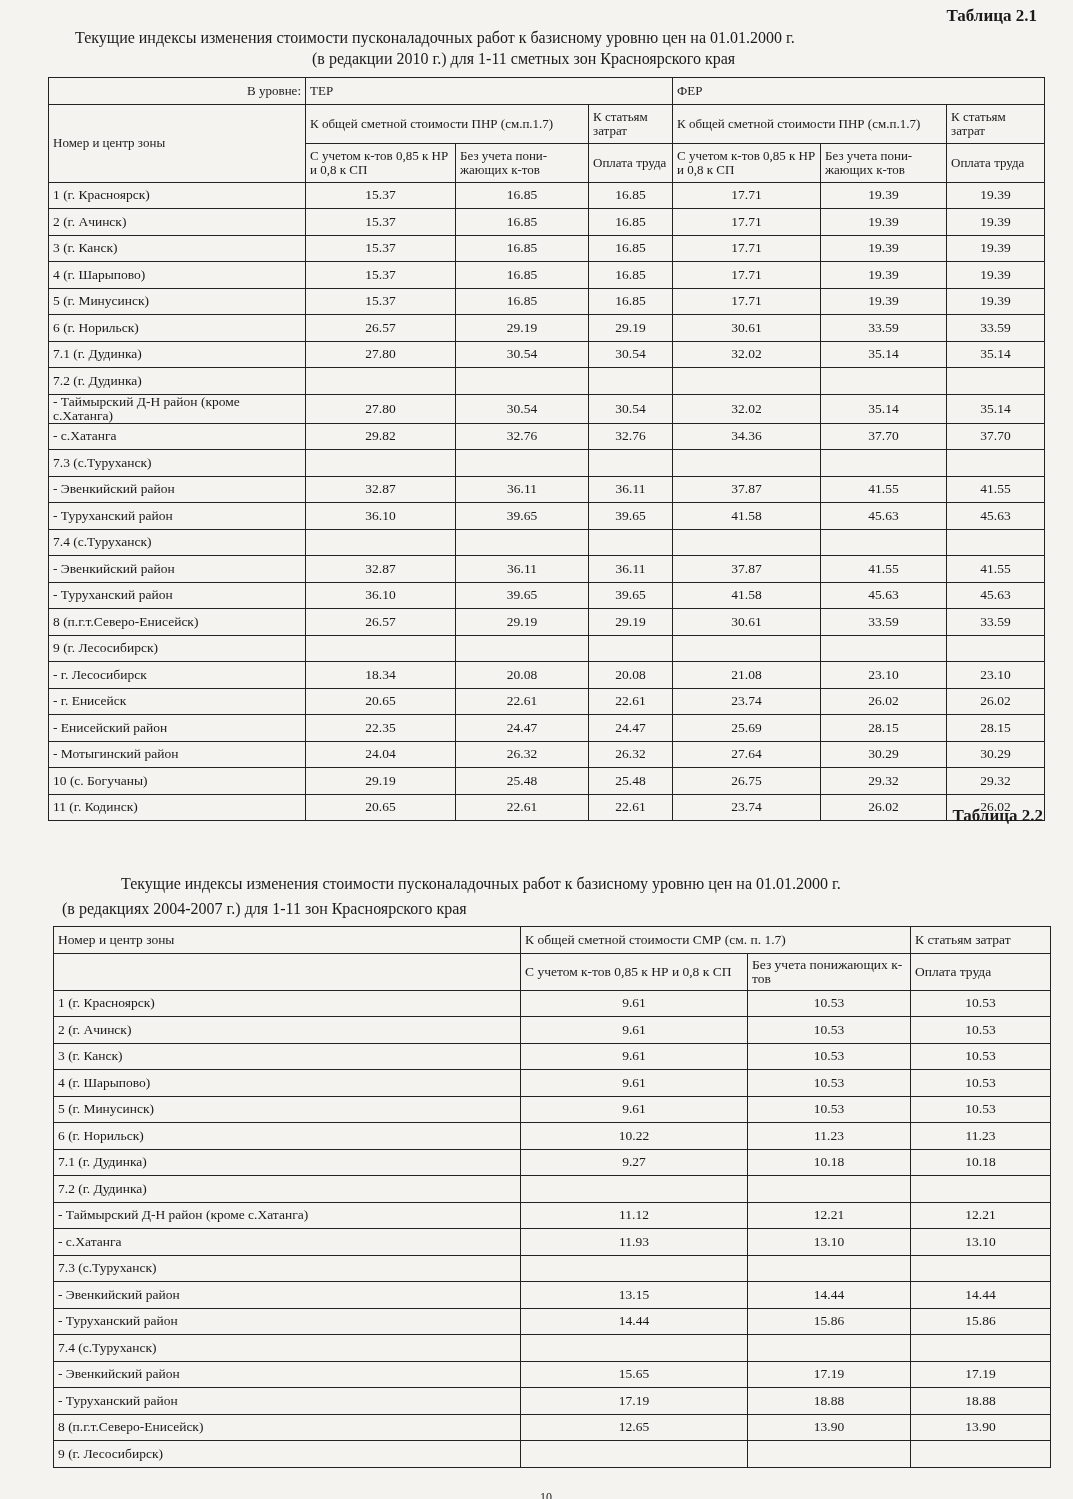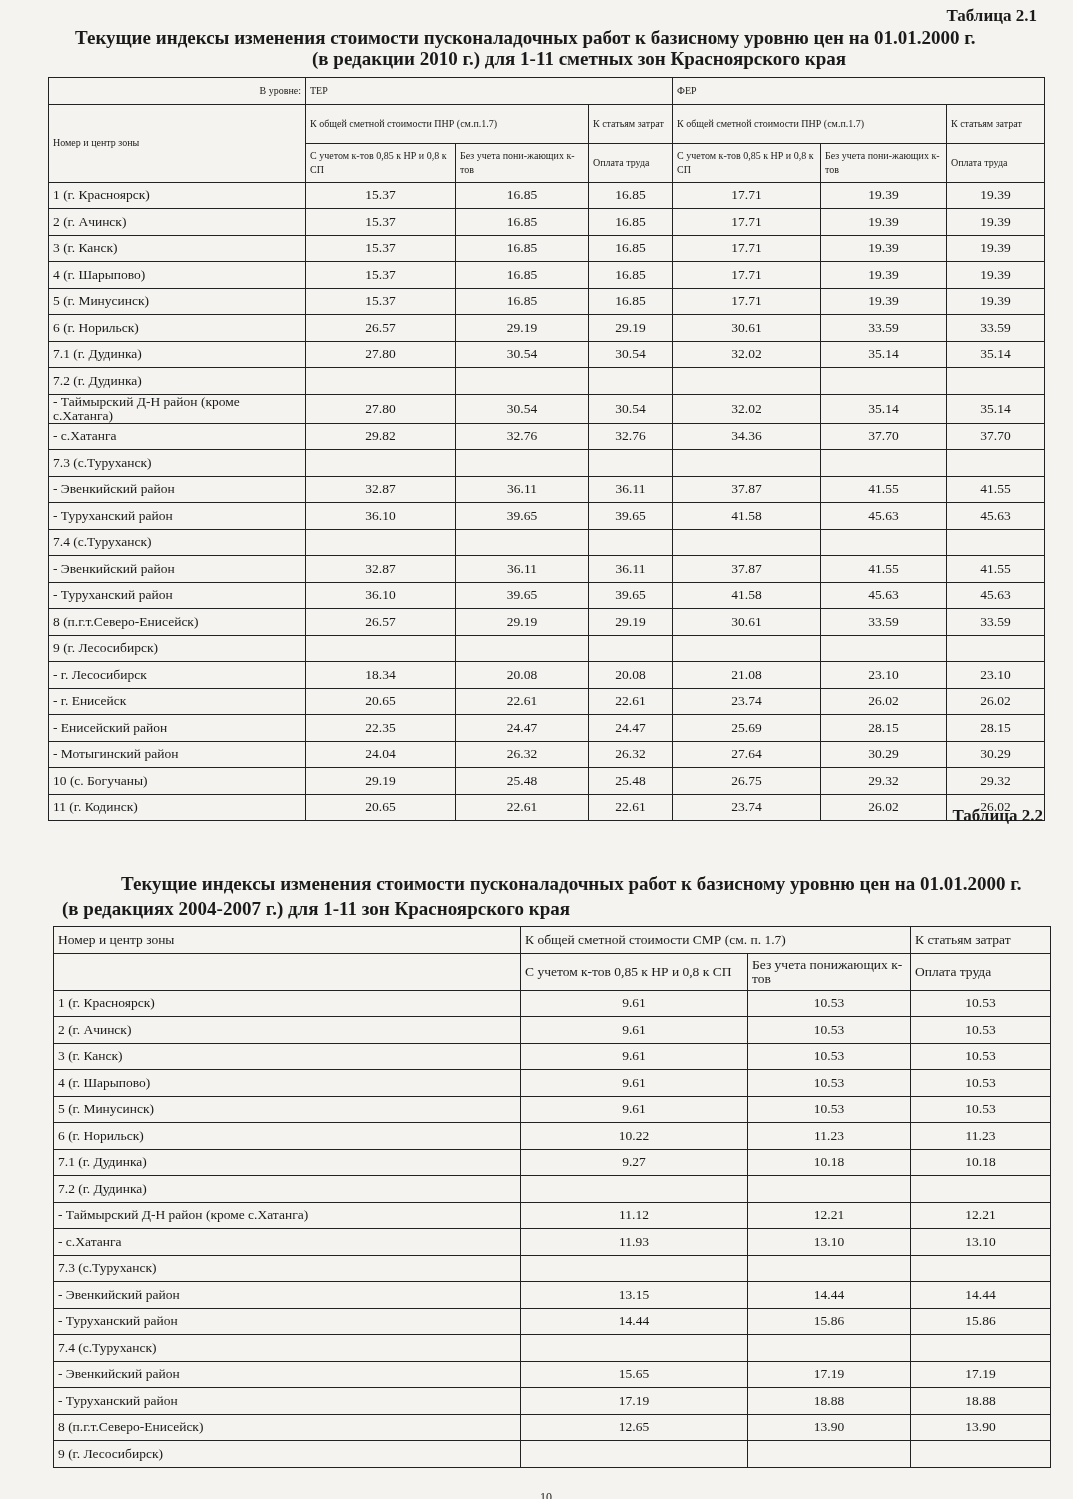--- a/index.html
+++ b/index.html
@@ -7,30 +7,30 @@
     width: 1073px; height: 1499px; overflow: hidden;
     background: #f4f3ef;
     font-family: "Liberation Serif", "DejaVu Serif", serif;
     color: #1a1a1a;
     position: relative;
   }
   .table-label {
     position: absolute; font-weight: bold; font-size: 17px; right: 36px;
   }
   .title {
-    position: absolute; font-weight: bold; font-size: 19px; line-height: 21px;
+    position: absolute; font-weight: normal; font-size: 16px; line-height: 21px;
   }
   table { border-collapse: collapse; position: absolute; table-layout: fixed; }
   td, th {
     border: 1.6px solid #222; font-weight: normal; font-size: 13.5px;
     padding: 0 4px; vertical-align: middle; line-height: 14px;
   }
   #t1 { left: 48px; top: 77px; width: 996px; }
   #t1 td { height: 25.5px; }
-  #t1 .hd { font-size: 10px; }
+  #t1 .hd { font-size: 13px; }
   #t2 { left: 53px; top: 926px; width: 997px; }
   #t2 td { height: 25.5px; }
   .c { text-align: left; }
   .r { text-align: right; }
   .num { text-align: center; }
   .page-num { position: absolute; left: 540px; top: 1490px; font-size: 12px; }
 </style>
 </head>
 <body>
 

